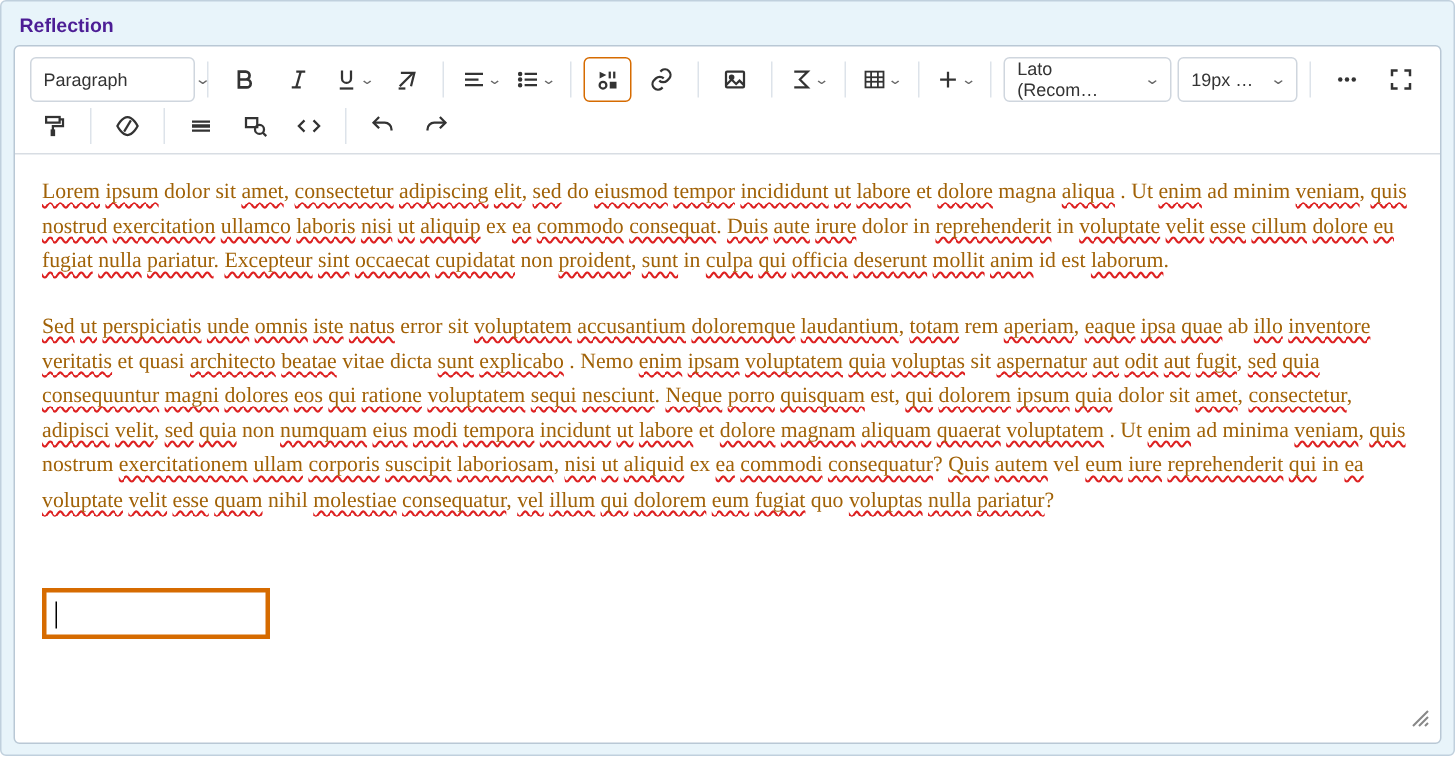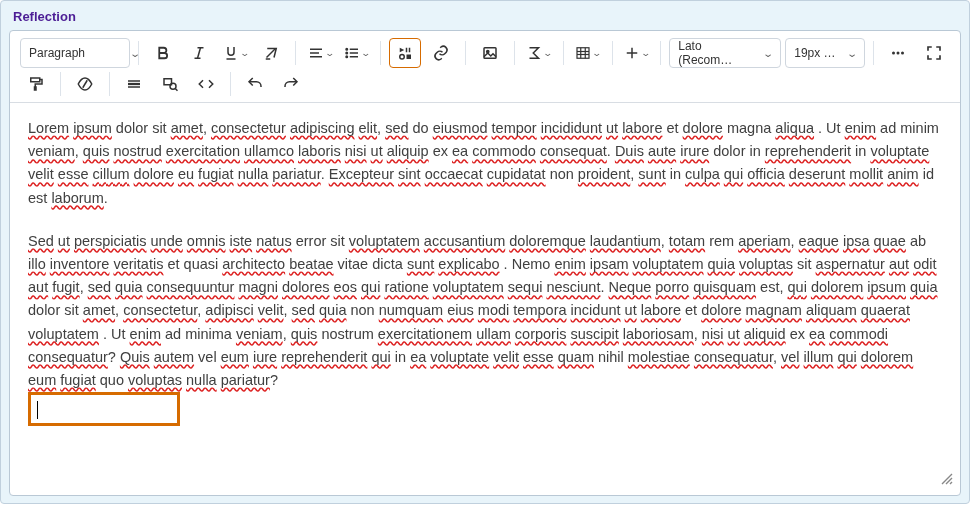--- a/index.html
+++ b/index.html
@@ -10,21 +10,21 @@
 .toolbar { display: flex; align-items: center; gap: 4px; padding: 6px 10px 2px 10px; height: 40px; }
 .toolbar2 { display: flex; align-items: center; gap: 4px; padding: 0 10px 6px 10px; height: 32px; border-bottom: 1px solid #d8dde3; }
 .tb-btn { min-width: 32px; height: 30px; border: 1px solid transparent; background: transparent; border-radius: 4px; display: inline-flex; align-items: center; justify-content: center; cursor: pointer; color: #333; position: relative; }
 .tb-btn.selected { border: 1.5px solid #d66b00; }
 .tb-btn svg { width: 18px; height: 18px; }
 .tb-dropdown { height: 30px; border: 1px solid #cfd6de; border-radius: 4px; background: #fff; display: inline-flex; align-items: center; padding: 0 8px; font-size: 12px; color: #333; gap: 8px; cursor: pointer; }
 .tb-dropdown.small { min-width: 90px; gap: 46px; }
 .tb-dropdown .chev { margin-left: auto; font-size: 10px; color: #666; display:inline-block; transform:scaleX(1.4); }
 .sep { width: 1px; height: 24px; background: #dde3ea; margin: 0 4px; }
 .tb-chev { font-size: 9px; color: #666; margin-left: 1px; display:inline-block; transform:scaleX(1.4); }
-.content { flex: 1; padding: 14px 18px; font-family: Liberation Sans, sans-serif; font-size: 14.5px; line-height: 1.6; color: #404040; overflow: auto; position: relative; }
+.content { flex: 1; padding: 14px 18px; font-family: Liberation Serif, serif; font-size: 14.5px; line-height: 1.6; color: #a16207; overflow: auto; position: relative; }
 .content p { margin-bottom: 20px; }
 .sp { text-decoration: underline wavy #d22; text-decoration-skip-ink: none; text-underline-offset: 2px; }
 .cursor-box { border: 3px solid #d66b00; width: 152px; height: 34px; position: absolute; left: 18px; top: 289px; }
 .cursor-line { position: absolute; left: 6px; top: 6px; width: 1px; height: 18px; background: #000; }
 .resize-handle { position: absolute; right: 6px; bottom: 6px; font-size: 14px; color: #999; transform: rotate(0deg); }
 </style>
 </head>
 <body>
 
 <div class="outer">

